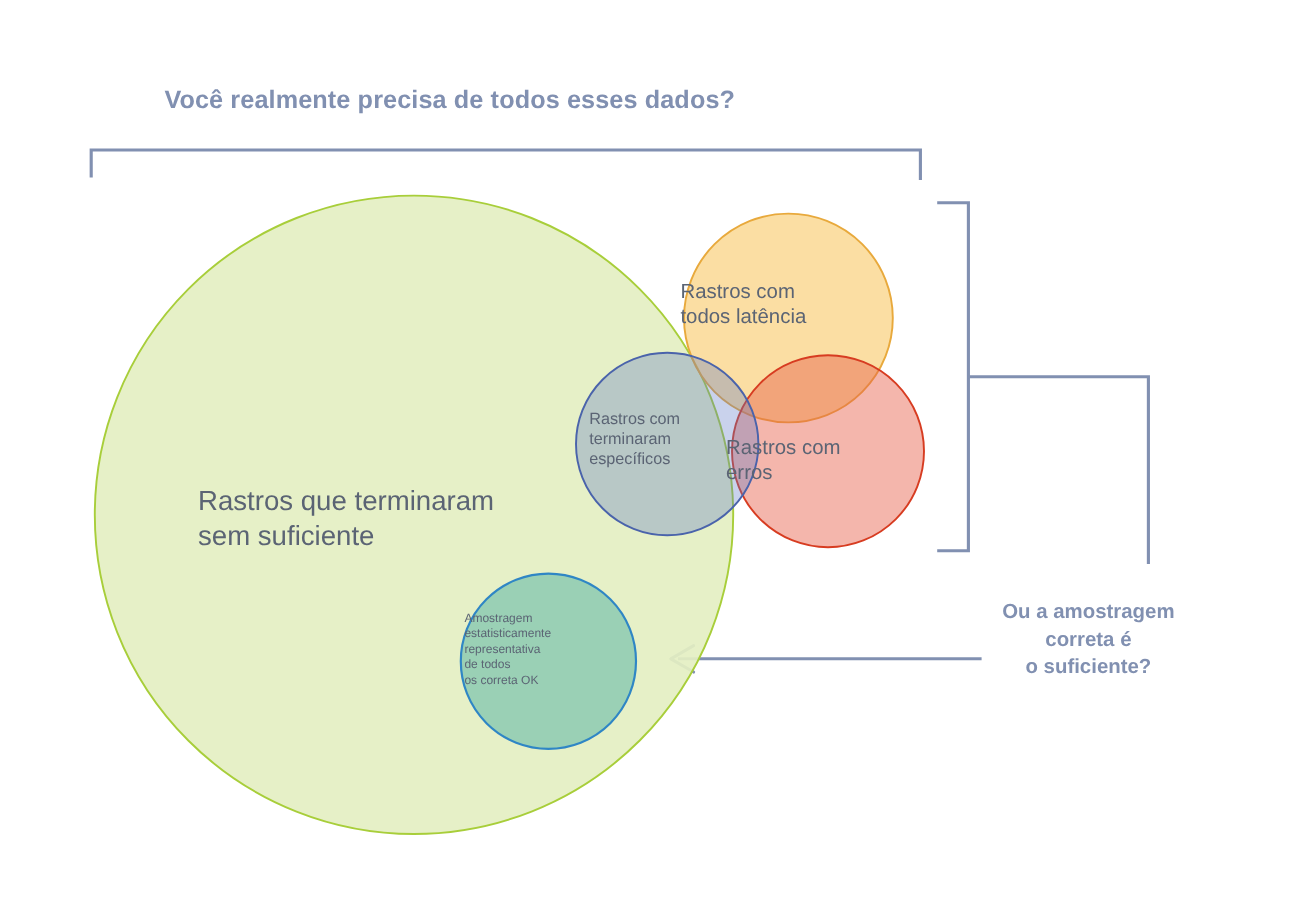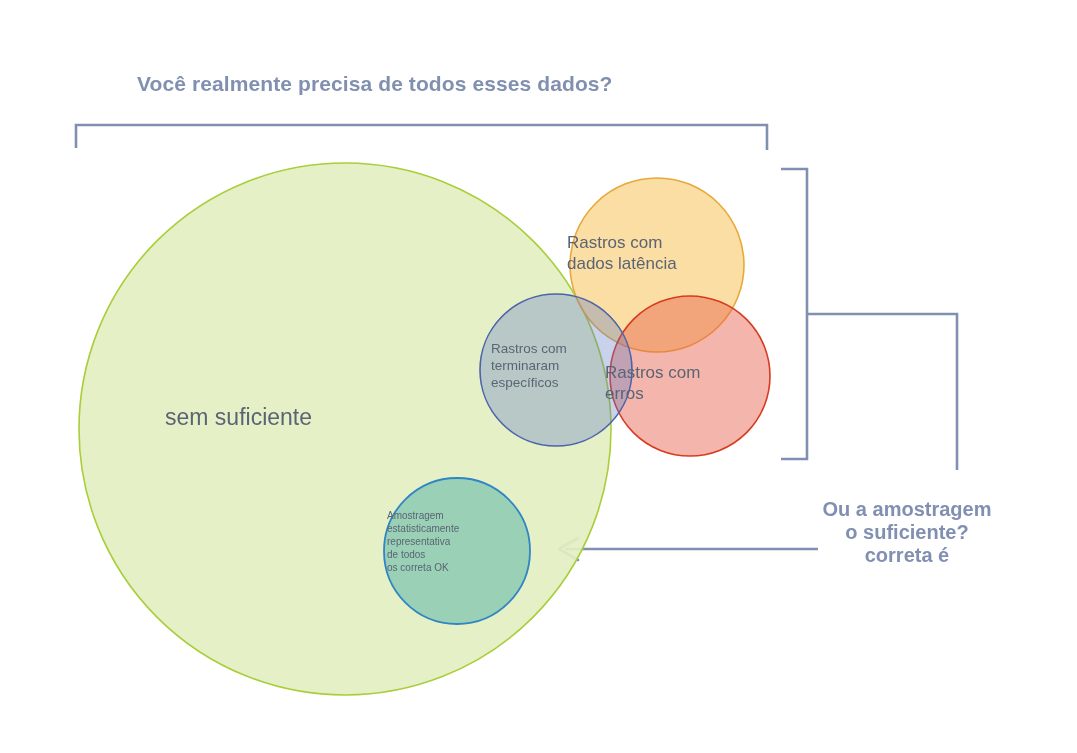--- a/index.html
+++ b/index.html
@@ -29,21 +29,21 @@
     color: #8190b1;
     font-weight: bold;
     font-size: 21px;
     letter-spacing: 0.1px;
     white-space: nowrap;
   }
   .side-question {
     position: absolute;
     color: #8190b1;
     font-weight: bold;
-    font-size: 20px;
+    font-size: 17px;
     line-height: 23px;
     text-align: center;
     width: 220px;
   }
   .circle-label {
     position: absolute;
     color: #5b6474;
     text-align: left;
     line-height: 1.25;
     pointer-events: none;
@@ -98,26 +98,27 @@
 
       <circle cx="556" cy="370" r="76" fill="#5b76c4" fill-opacity="0.33" stroke="#4a63ab" stroke-width="1.6"></circle>
 
       <circle cx="457" cy="551" r="73" fill="#3fa9a0" fill-opacity="0.45" stroke="#2f86c5" stroke-width="1.8"></circle>
     </g>
   </svg>
 
   <div class="title-text" style="left:137px; top:72px;">Você realmente precisa de todos esses dados?</div>
 
   <div class="circle-label lbl-green" style="left:165px; top:403px;">
+    <div>Rastros que terminaram</div>
     <div>sem suficiente</div>
   </div>
 
   <div class="circle-label lbl-orange" style="left:567px; top:232px;">
     <div>Rastros com</div>
-    <div>dados latência</div>
+    <div>todos latência</div>
   </div>
 
   <div class="circle-label lbl-red" style="left:605px; top:362px;">
     <div>Rastros com</div>
     <div>erros</div>
   </div>
 
   <div class="circle-label lbl-blue" style="left:491px; top:341px;">
     <div>Rastros com</div>
     <div>terminaram</div>
@@ -127,17 +128,17 @@
   <div class="circle-label lbl-teal" style="left:387px; top:509px;">
     <div>Amostragem</div>
     <div>estatisticamente</div>
     <div>representativa</div>
     <div>de todos</div>
     <div>os correta OK</div>
   </div>
 
   <div class="side-question" style="left:797px; top:498px;">
     <div>Ou a amostragem</div>
+    <div>correta é</div>
     <div>o suficiente?</div>
-    <div>correta é</div>
   </div>
 
 </div>
 
 </body></html>

